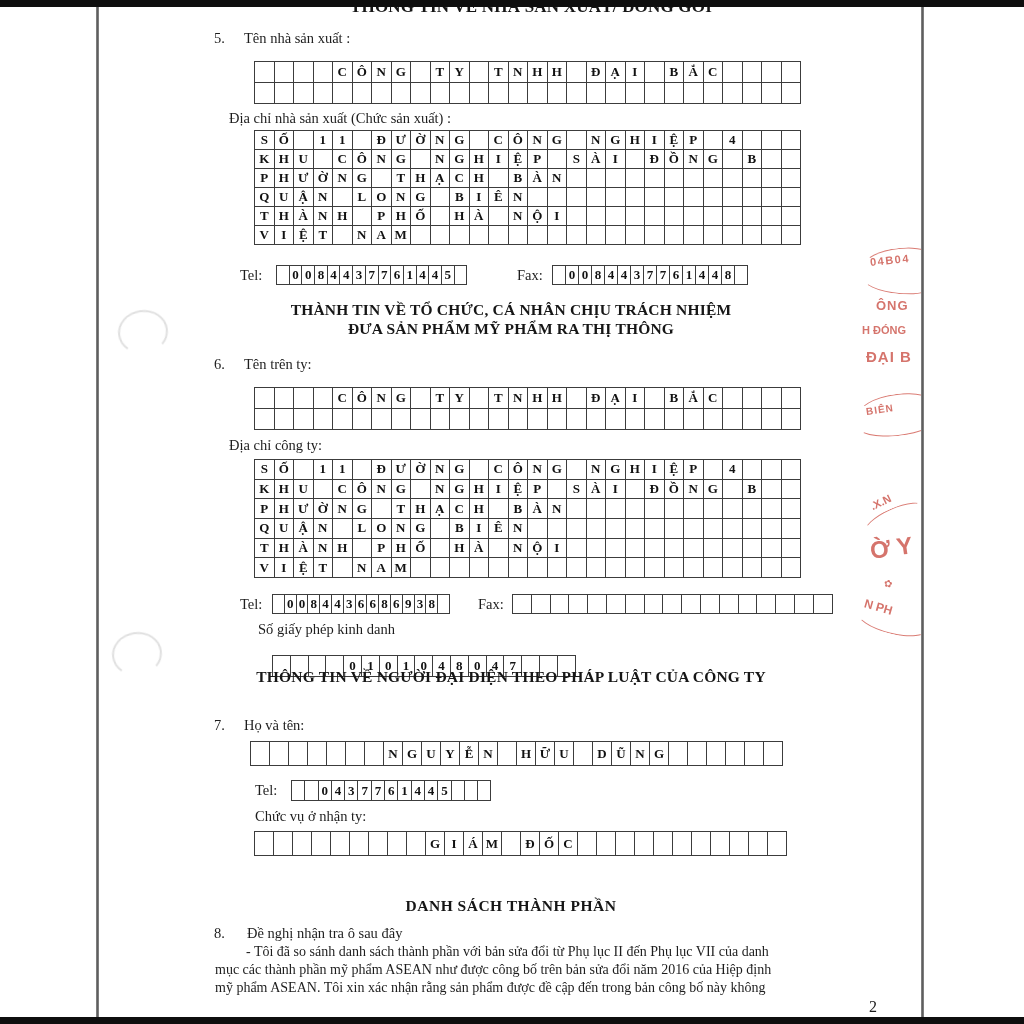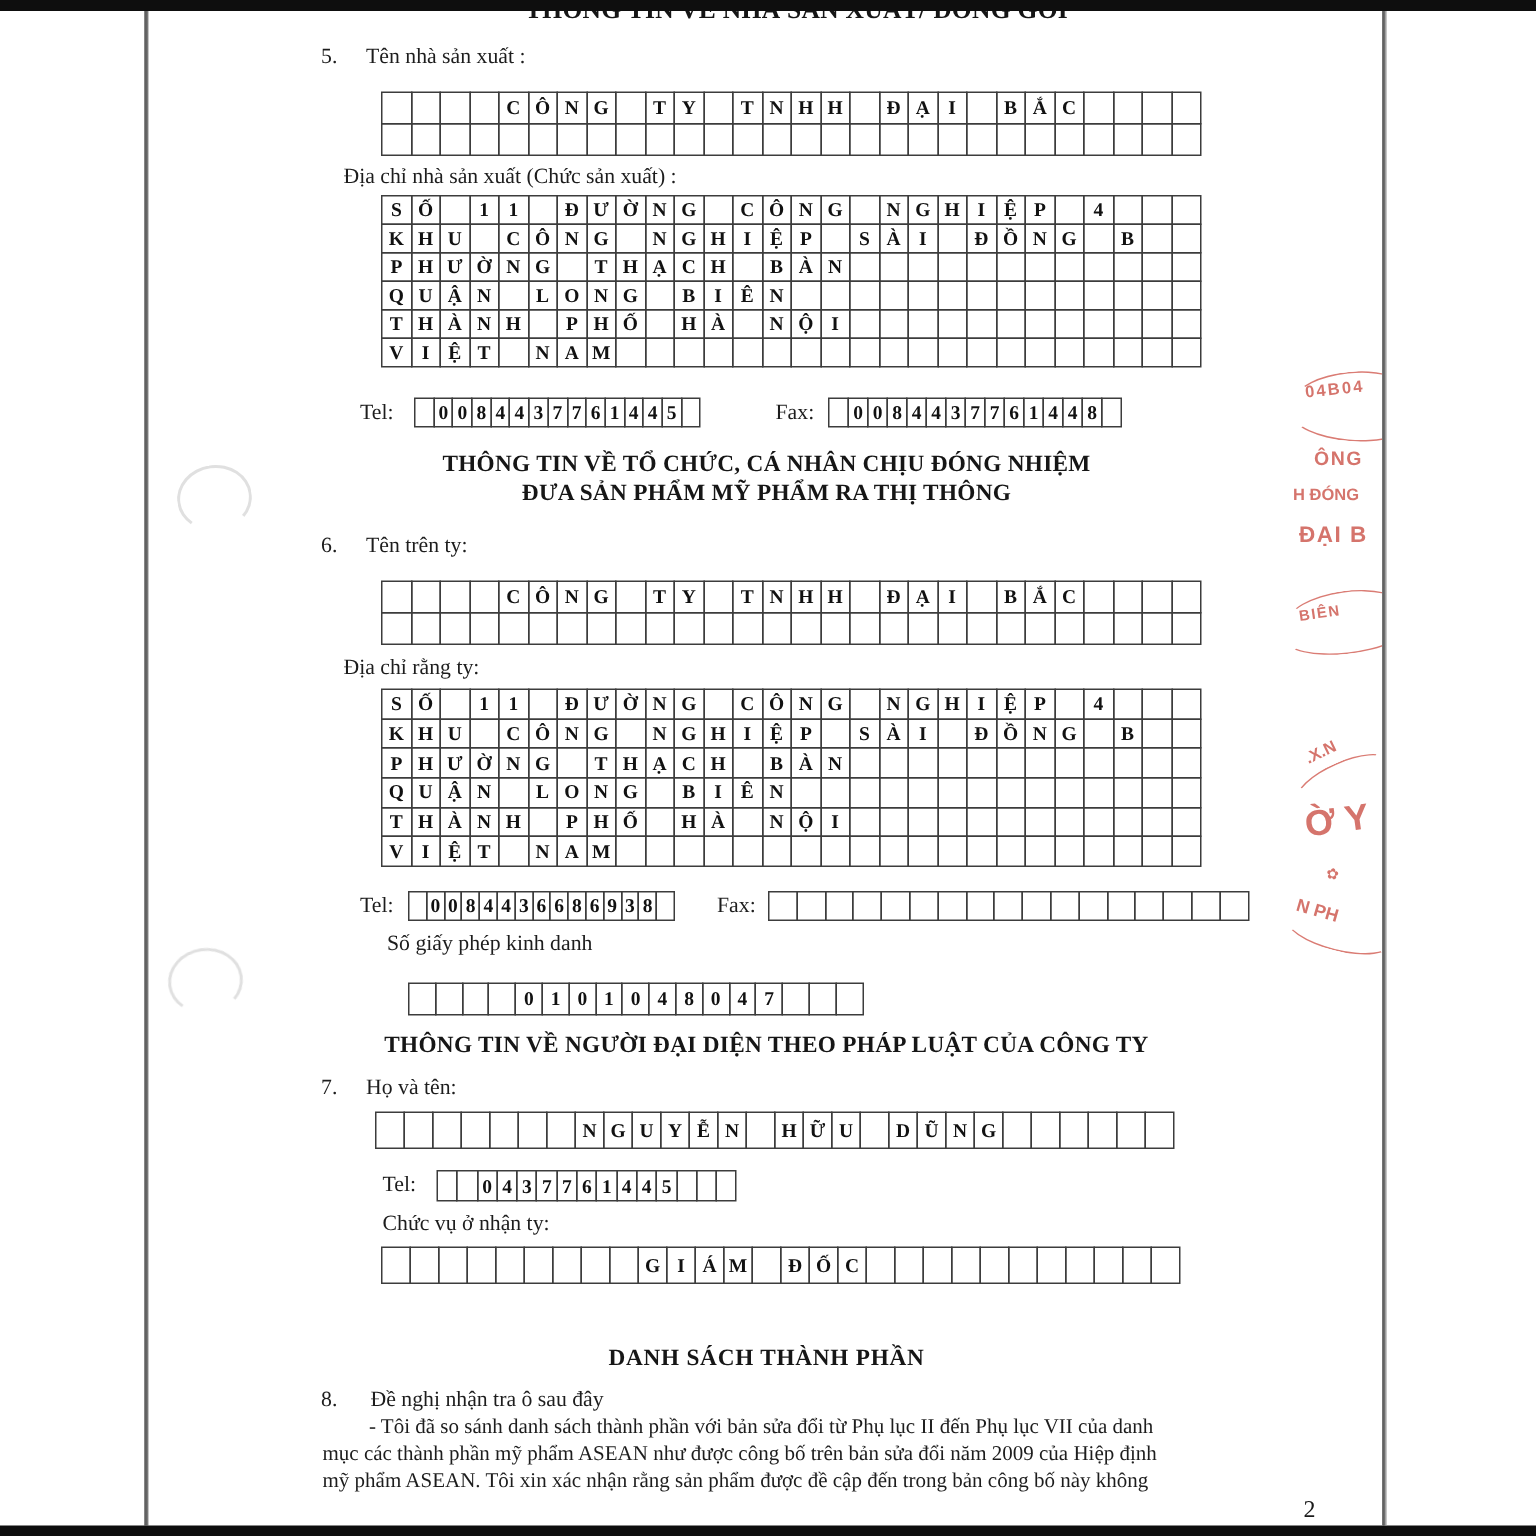--- a/index.html
+++ b/index.html
@@ -327,21 +327,21 @@
         <div class="cell" style="width: 14px; height: 20px;">7</div>
         <div class="cell" style="width: 14px; height: 20px;">6</div>
         <div class="cell" style="width: 14px; height: 20px;">1</div>
         <div class="cell" style="width: 14px; height: 20px;">4</div>
         <div class="cell" style="width: 14px; height: 20px;">4</div>
         <div class="cell" style="width: 14px; height: 20px;">8</div>
         <div class="cell" style="width: 14px; height: 20px;"></div>
       </div>
     </div>
 
-  <div class="heading" style="top:301px;">THÔNG TIN VỀ TỔ CHỨC, CÁ NHÂN CHỊU ĐÓNG NHIỆM</div>
+  <div class="heading" style="top:301px;">THÀNH TIN VỀ TỔ CHỨC, CÁ NHÂN CHỊU TRÁCH NHIỆM</div>
   <div class="heading" style="top:320px;">ĐƯA SẢN PHẨM MỸ PHẨM RA THỊ THÔNG</div>
 
   <span class="lbl" style="left:214px;top:356px;">6.</span>
   <span class="lbl" style="left:244px;top:356px;">Tên trên ty:</span>
 
   <div class="grid" style="left:254px;top:387px;">
       <div class="grid-row">
         <div class="cell" style="width: 20.5px; height: 22px;"></div>
         <div class="cell" style="width: 20.5px; height: 22px;"></div>
         <div class="cell" style="width: 20.5px; height: 22px;"></div>
@@ -396,21 +396,21 @@
         <div class="cell" style="width: 20.5px; height: 22px;"></div>
         <div class="cell" style="width: 20.5px; height: 22px;"></div>
         <div class="cell" style="width: 20.5px; height: 22px;"></div>
         <div class="cell" style="width: 20.5px; height: 22px;"></div>
         <div class="cell" style="width: 20.5px; height: 22px;"></div>
         <div class="cell" style="width: 20.5px; height: 22px;"></div>
         <div class="cell" style="width: 20.5px; height: 22px;"></div>
       </div>
     </div>
 
-  <span class="lbl" style="left:229px;top:437px;">Địa chỉ rằng ty:</span>
+  <span class="lbl" style="left:229px;top:437px;">Địa chỉ công ty:</span>
 
   <div class="grid" style="left:254px;top:459px;">
       <div class="grid-row">
         <div class="cell" style="width: 20.5px; height: 20.7px;">S</div>
         <div class="cell" style="width: 20.5px; height: 20.7px;">Ố</div>
         <div class="cell" style="width: 20.5px; height: 20.7px;"></div>
         <div class="cell" style="width: 20.5px; height: 20.7px;">1</div>
         <div class="cell" style="width: 20.5px; height: 20.7px;">1</div>
         <div class="cell" style="width: 20.5px; height: 20.7px;"></div>
         <div class="cell" style="width: 20.5px; height: 20.7px;">Đ</div>
@@ -647,21 +647,21 @@
         <div class="cell" style="width: 18.8px; height: 22px;">8</div>
         <div class="cell" style="width: 18.8px; height: 22px;">0</div>
         <div class="cell" style="width: 18.8px; height: 22px;">4</div>
         <div class="cell" style="width: 18.8px; height: 22px;">7</div>
         <div class="cell" style="width: 18.8px; height: 22px;"></div>
         <div class="cell" style="width: 18.8px; height: 22px;"></div>
         <div class="cell" style="width: 18.8px; height: 22px;"></div>
       </div>
     </div>
 
-  <div class="heading" style="top:688px;">THÔNG TIN VỀ NGƯỜI ĐẠI DIỆN THEO PHÁP LUẬT CỦA CÔNG TY</div>
+  <div class="heading" style="top:668px;">THÔNG TIN VỀ NGƯỜI ĐẠI DIỆN THEO PHÁP LUẬT CỦA CÔNG TY</div>
 
   <span class="lbl" style="left:214px;top:717px;">7.</span>
   <span class="lbl" style="left:244px;top:717px;">Họ và tên:</span>
 
   <div class="grid" style="left:250px;top:741px;">
       <div class="grid-row">
         <div class="cell" style="width: 20px; height: 25px;"></div>
         <div class="cell" style="width: 20px; height: 25px;"></div>
         <div class="cell" style="width: 20px; height: 25px;"></div>
         <div class="cell" style="width: 20px; height: 25px;"></div>
@@ -746,21 +746,21 @@
         <div class="cell" style="width: 20px; height: 25px;"></div>
       </div>
     </div>
 
   <div class="heading" style="top:897px;letter-spacing:.5px;">DANH SÁCH THÀNH PHẦN</div>
 
   <span class="lbl" style="left:214px;top:925px;">8.</span>
   <span class="lbl" style="left:247px;top:925px;">Đề nghị nhận tra ô sau đây</span>
 
   <div class="lbl" style="left:246px;top:944px;font-size:14px;">- Tôi đã so sánh danh sách thành phần với bản sửa đổi từ Phụ lục II đến Phụ lục VII của danh</div>
-  <div class="lbl" style="left:215px;top:962px;font-size:14px;">mục các thành phần mỹ phẩm ASEAN như được công bố trên bản sửa đổi năm 2009 của Hiệp định</div>
+  <div class="lbl" style="left:215px;top:962px;font-size:14px;">mục các thành phần mỹ phẩm ASEAN như được công bố trên bản sửa đổi năm 2016 của Hiệp định</div>
   <div class="lbl" style="left:215px;top:980px;font-size:14px;">mỹ phẩm ASEAN. Tôi xin xác nhận rằng sản phẩm được đề cập đến trong bản công bố này không</div>
 
   <div class="pgnum" style="left:869px;top:998px;">2</div>
 
   <div class="hole" style="left:118px;top:310px;"></div>
   <div class="hole" style="left:112px;top:632px;"></div>
 
   <div class="stampbox" style="left:856px;top:246px;width:66px;height:192px;">
     <div class="arc" style="left:8px;top:2px;width:70px;height:26px;transform:rotate(-6deg);"></div>
     <span class="stamp-frag" style="left: 14px; top: 8px; font-size: 11px; letter-spacing: 1.5px; transform: rotate(-6deg); color: rgb(203, 82, 72);">04B04</span>

